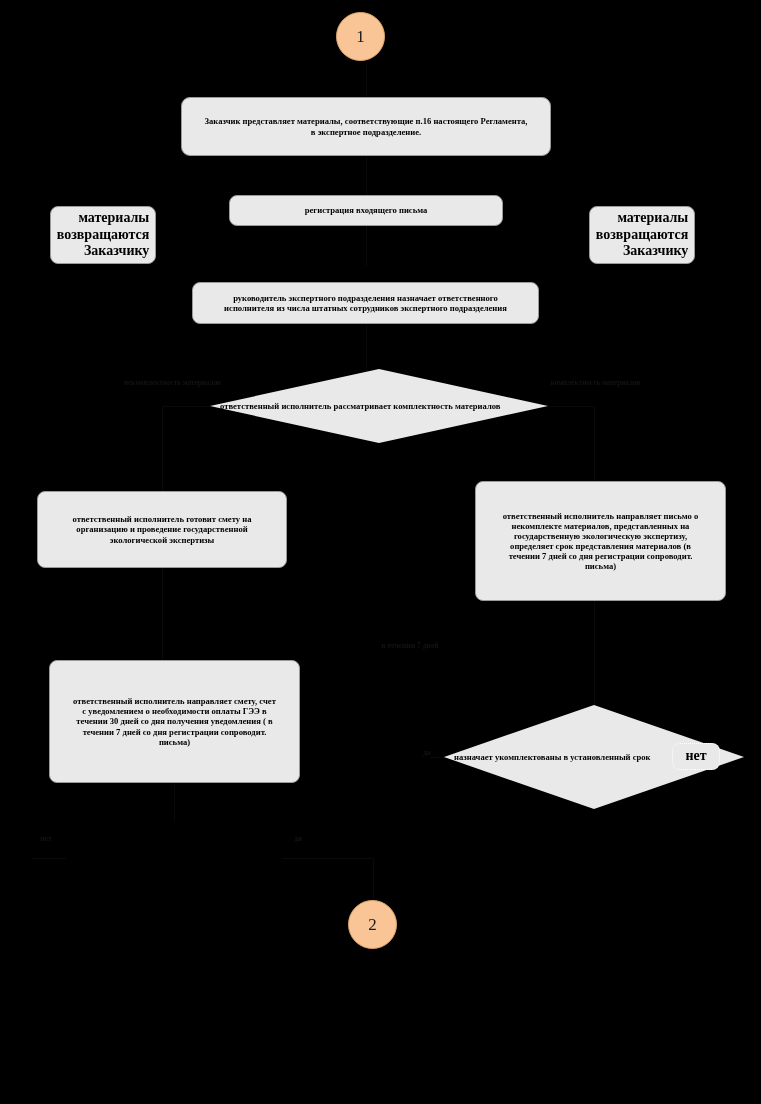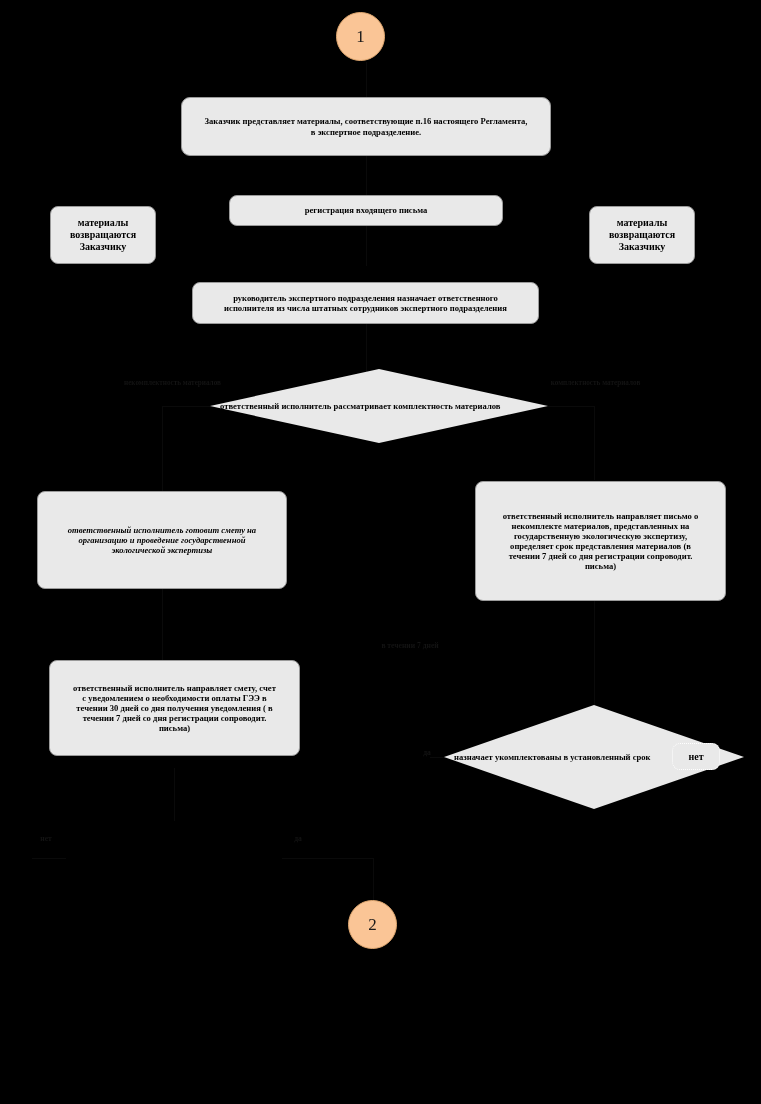--- a/index.html
+++ b/index.html
@@ -88,21 +88,21 @@
 
   
   .conn {
     position: absolute;
     background: #0a0a0a;
   }
 
   
   .fs7  { font-size: 7.2px; }
   .fs75 { font-size: 7.6px; }
-  .fs8  { font-size: 10px; }
+  .fs8  { font-size: 14px; text-align: right; }
   .fs85 { font-size: 8.6px; }
 </style>
 </head>
 <body>
 
 <div id="canvas">
 
   <div class="conn" style="left:366px; top:62px; width:1px; height:37px;"></div>
   <div class="conn" style="left:366px; top:156px; width:1px; height:40px;"></div>
   <div class="conn" style="left:366px; top:226px; width:1px; height:40px;"></div>
@@ -141,27 +141,27 @@
 
   <div class="diamond" style="left:210px; top:369px; width:338px; height:74px;">
     <div class="dshape"></div>
     <div class="dtext fs85">ответственный  исполнитель рассматривает комплектность  материалов</div>
   </div>
 
   <div class="edge-label fs7" style="left:100px; top:379px; width:145px;">некомплектность материалов</div>
 
   <div class="edge-label fs7" style="left:518px; top:379px; width:155px;">комплектность материалов</div>
 
-  <div class="node box fs85" style="left:37px; top:491px; width:250px; height:98px;font-style:italic;">ответственный  исполнитель  готовит смету на организацию и проведение государственной  экологической экспертизы</div>
+  <div class="node box fs85" style="left:37px; top:491px; width:250px; height:77px;">ответственный  исполнитель  готовит смету на организацию и проведение государственной  экологической экспертизы</div>
 
   <div class="node box fs85" style="left:475px; top:481px; width:251px; height:120px;">ответственный  исполнитель  направляет письмо о некомплекте материалов, представленных  на государственную экологическую экспертизу,  определяет срок представления материалов (в течении 7 дней со дня регистрации сопроводит. письма)</div>
 
   <div class="edge-label fs75" style="left:355px; top:641px; width:110px; line-height:1.35;">в течении 7 дней</div>
 
-  <div class="node box fs85" style="left:49px; top:660px; width:251px; height:96px;">ответственный  исполнитель  направляет смету, счет с уведомлением о необходимости оплаты ГЭЭ в течении 30  дней со дня получения уведомления ( в течении 7 дней со дня регистрации сопроводит. письма)</div>
+  <div class="node box fs85" style="left:49px; top:660px; width:251px; height:123px;">ответственный  исполнитель  направляет смету, счет с уведомлением о необходимости оплаты ГЭЭ в течении 30  дней со дня получения уведомления ( в течении 7 дней со дня регистрации сопроводит. письма)</div>
 
   <div class="diamond" style="left:444px; top:705px; width:300px; height:104px;">
     <div class="dshape"></div>
     <div class="dtext fs85">назначает укомплектованы в установленный срок</div>
   </div>
 
   <div class="edge-label fs75" style="left:412px; top:748px; width:30px;">да</div>
 
   <div class="node box dotted fs8" style="left:672px; top:743px; width:48px; height:27px;">нет</div>
 

